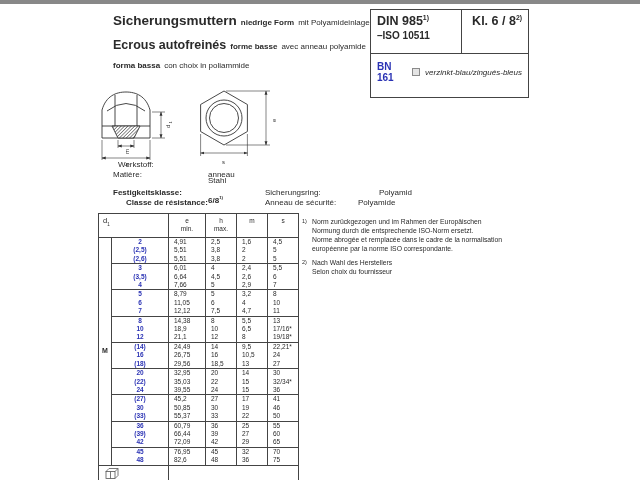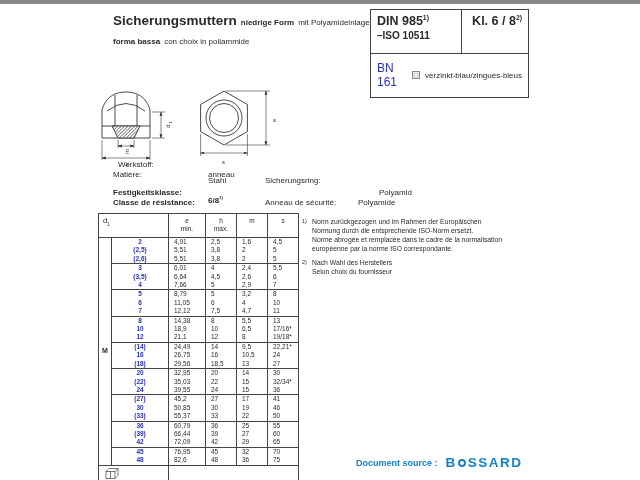--- a/index.html
+++ b/index.html
@@ -25,23 +25,23 @@
   .trow4 .t-sub:first-child { margin-left:0;text-align:center; }
 
   
   .stdbox { position:absolute; left:370px; top:5px; width:159px; height:89px; border:1px solid #444; background:#fff; }
   .std-top { position:relative; height:44px; border-bottom:1px solid #444; padding:4px 6px 0 6px; }
   .vdiv { position:absolute; left:90px; top:0; height:43px; width:1px; background:#444; }
   .din-line { display:flex; justify-content:space-between; align-items:baseline; }
   .din, .kl { font-size:12.5px; font-weight:bold; white-space:nowrap; }
   .iso { font-size:10px; font-weight:bold; margin-top:2px; }
   .std-bottom { display:flex; align-items:center; padding:7px 6px 0 6px; }
-  .bn { color:#2a32b4; font-weight:normal; font-size:12px; }
+  .bn { color:#2a32b4; font-weight:bold; font-size:10px; }
   .checkbox { width:8px; height:8px; border:1px solid #8a8a8a; background:#e4e4e4; margin-left:14px; flex:0 0 auto; }
-  .finish { font-size:8px; margin-left:5px; white-space:nowrap; }
+  .finish { font-size:8px; margin-left:5px; white-space:nowrap;font-style:italic; }
 
   
   .drawings { position:absolute; left:86px; top:82px; display:flex; gap:8px; }
 
   
   .txt8 { position:absolute; font-size:8px; line-height:10px; white-space:nowrap; }
 
   
   .dims { position:absolute; left:98px; top:209px; width:200px;
           border-collapse:collapse; table-layout:fixed; border:1px solid #444; }
@@ -81,20 +81,23 @@
 </style>
 </head>
 <body>
 
 <div class="page">
 
   <section class="titles">
     <div class="trow trow1">
       <span class="t-main1">Sicherungsmuttern</span><span class="t-sub b">niedrige Form</span><span class="t-sub">mit Polyamideinlage</span>
     </div>
+    <div class="trow trow2">
+      <span class="t-main2">Ecrous autofreinés</span><span class="t-sub b">forme basse</span><span class="t-sub">avec anneau polyamide</span>
+    </div>
     <div class="trow trow4">
       <span class="t-sub b">forma bassa</span><span class="t-sub">con choix in poliammide</span>
     </div>
   </section>
 
   <section class="stdbox">
     <div class="std-top">
       <div class="vdiv"></div>
       <div class="din-line">
         <span class="din"><span>DIN 985</span><sup>1)</sup></span>
@@ -169,23 +172,23 @@
       </g>
     </svg>
   </section>
 
   <span class="txt8" style="left:118px;top:156px">Werkstoff:</span>
   <span class="txt8" style="left:208px;top:172px">Stahl</span>
   <span class="txt8" style="left:113px;top:166px">Matière:</span>
   <span class="txt8" style="left:208px;top:166px">anneau</span>
 
   <span class="txt8 b" style="left:113px;top:184px">Festigkeitsklasse:</span>
-  <span class="txt8 b" style="left:113px;top:194px">Classe de résistance:</span>
+  <span class="txt8 b" style="left:126px;top:194px">Classe de résistance:</span>
   <span class="txt8 b" style="left:208px;top:189px"><span>6/8</span><sup>1)</sup></span>
-  <span class="txt8" style="left:265px;top:172px">Sicherungsring:</span>
+  <span class="txt8" style="left:265px;top:184px">Sicherungsring:</span>
   <span class="txt8" style="left:265px;top:194px">Anneau de sécurité:</span>
   <span class="txt8" style="left:379px;top:184px">Polyamid</span>
   <span class="txt8" style="left:358px;top:194px">Polyamide</span>
 
   <table class="dims">
     <colgroup>
       <col class="c-m">
         <col class="c-size">
         <col class="c-e">
         <col class="c-h">
@@ -427,22 +430,14 @@
       </div>
       <div class="fn">
         <span class="fnm">2)</span>
         <div class="fnl">
           <div>Nach Wahl des Herstellers</div>
           <div>Selon choix du fournisseur</div>
         </div>
       </div>
     </div>
 
-  <div class="footer">
-    <span class="src">Document source :</span>
-    <span class="brand">
-        <span>B</span>
-        <span class="oring"></span>
-        <span>SSARD</span>
-      </span>
-  </div>
 
 </div>
 
 </body></html>

